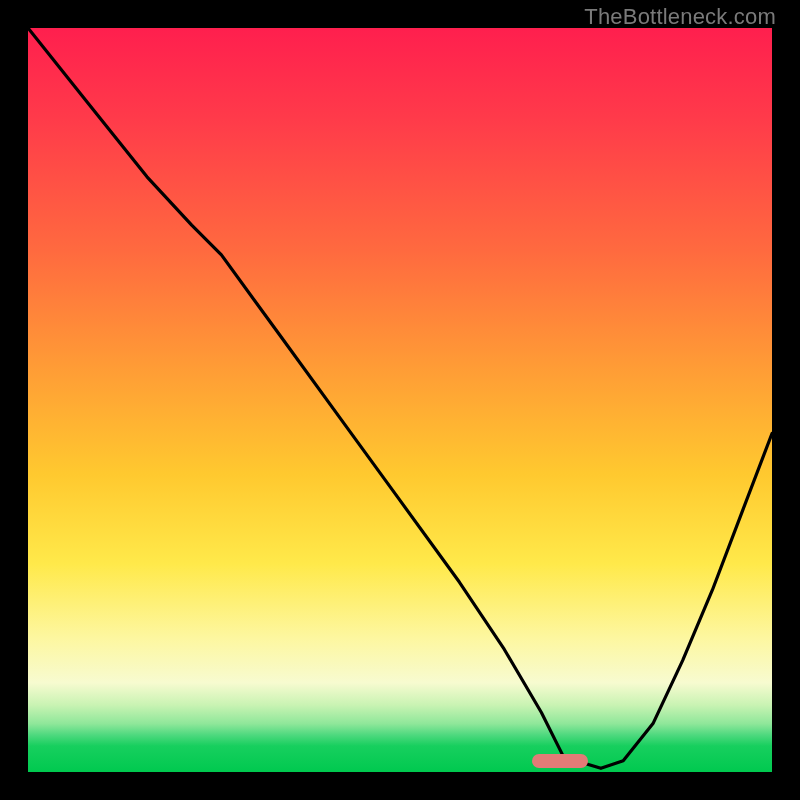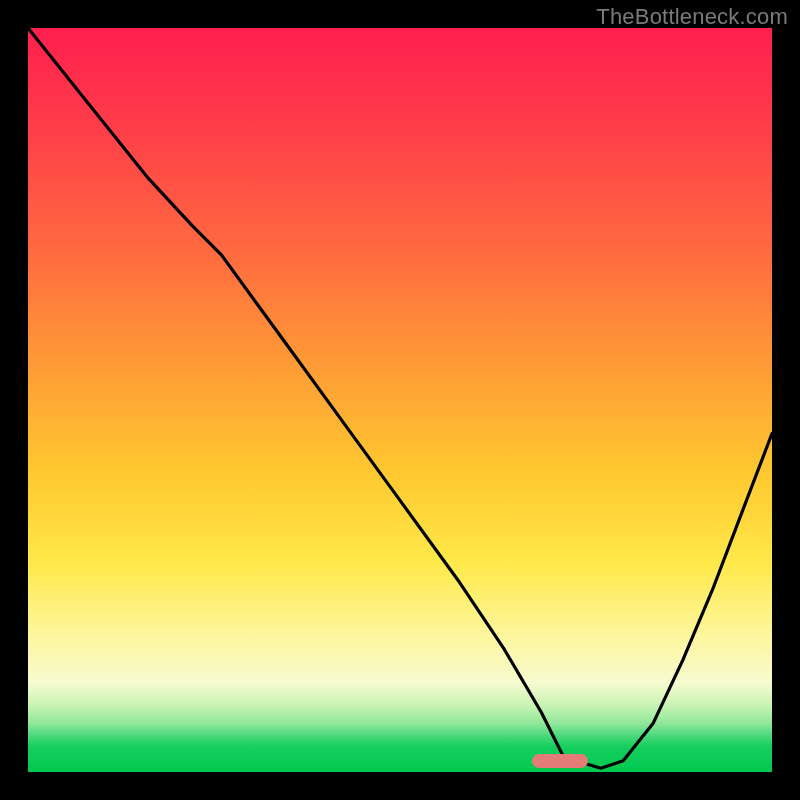--- a/index.html
+++ b/index.html
@@ -53,21 +53,21 @@
   .marker {
     position: absolute;
     width: 56px;
     height: 14px;
     border-radius: 7px;
     background: #e37b77;
   }
   .watermark {
     position: absolute;
     top: 4px;
-    right: 12px;
+    right: 24px;
     color: #7a7a7a;
     font-size: 22px;
     letter-spacing: 0.2px;
     user-select: none;
   }
 </style>
 </head>
 <body>
 
 <div class="watermark">TheBottleneck.com</div>

